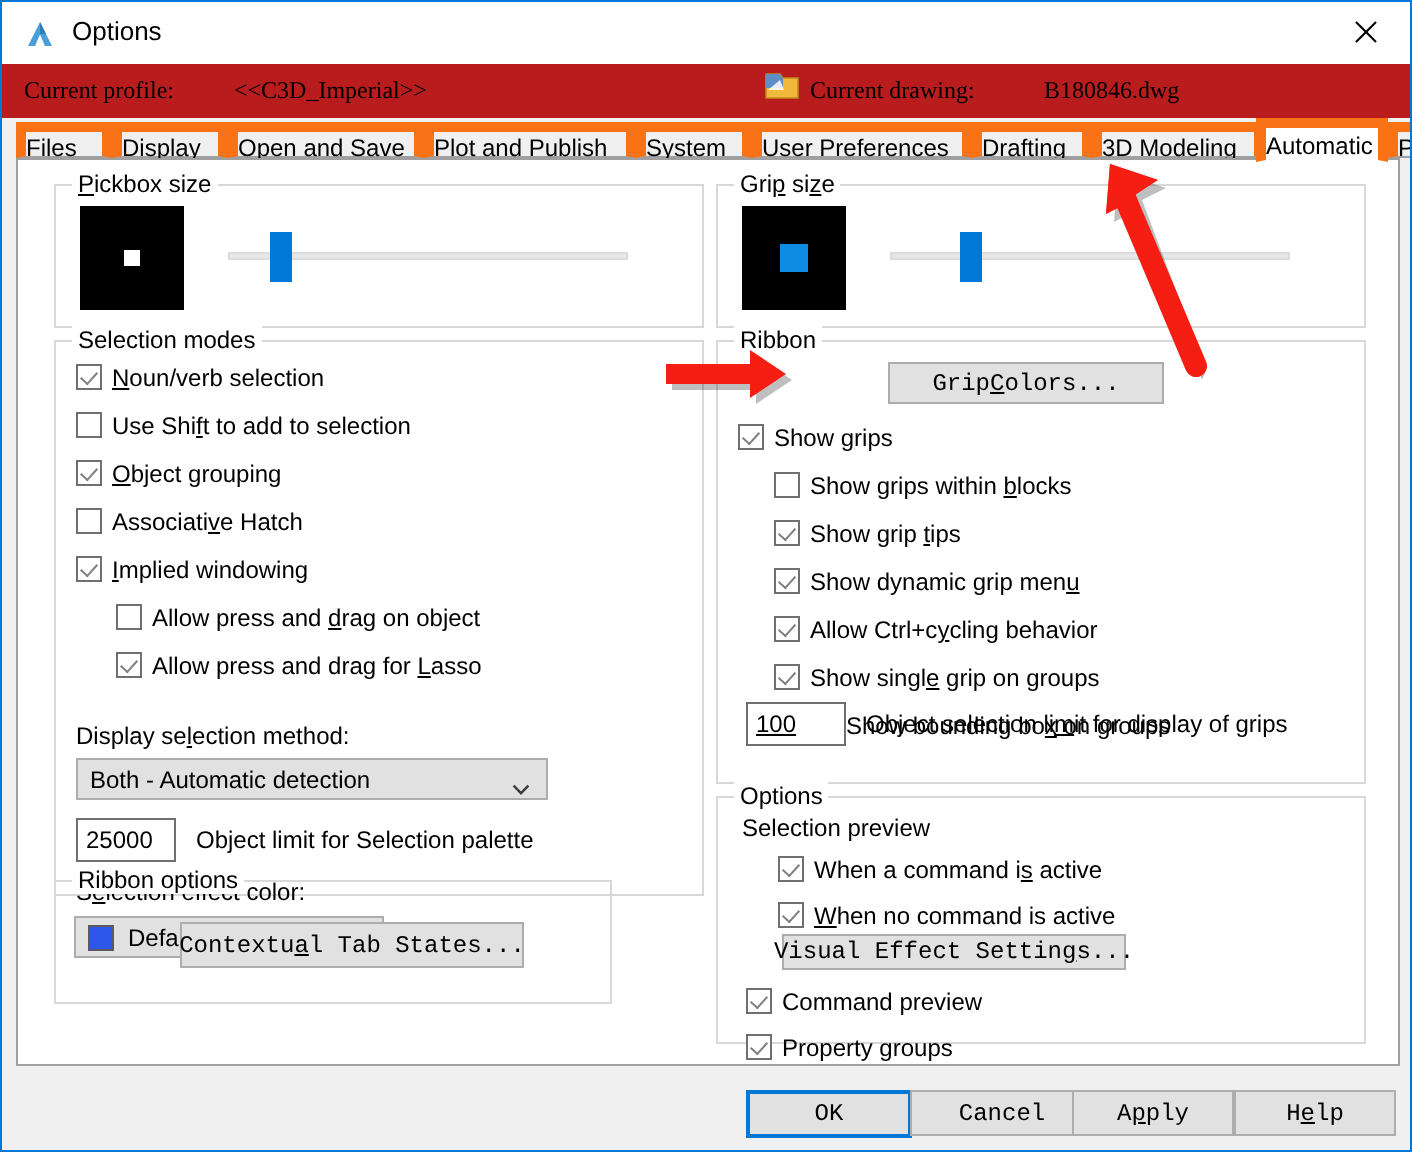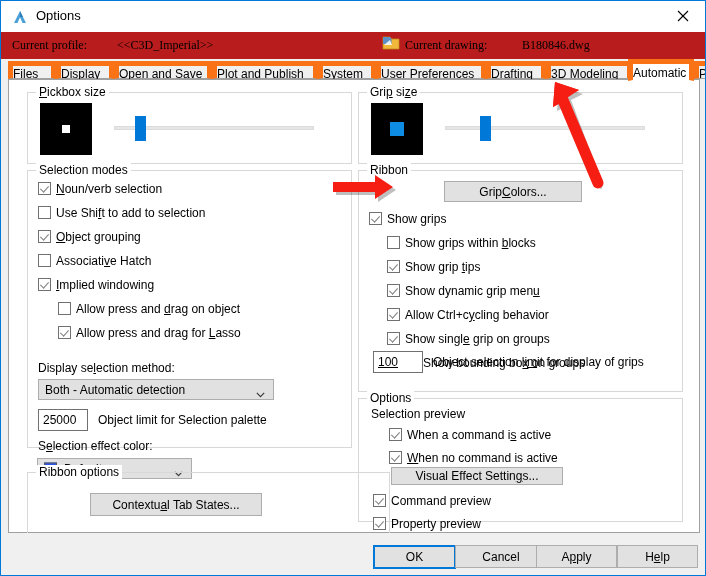--- a/index.html
+++ b/index.html
@@ -204,21 +204,21 @@
     white-space: nowrap;
     color: #000;
   }
 
   
   .btn {
     position: absolute;
     box-sizing: border-box;
     background: #e1e1e1;
     border: 1px solid #adadad;
-    font-family: Liberation Sans, sans-serif;
+    font-family: Liberation Mono, monospace;
     font-size: 12px;
     color: #000;
     text-align: center;
     cursor: default;
     display: flex;
     align-items: center;
     justify-content: center;
     white-space: nowrap;
   }
   .btn.default {
@@ -395,21 +395,21 @@
     <div class="combo" style="left:28px; top:378px; width:155px; height:21px;">
       <span class="swatch"></span>
       <span class="val" style="left:26px;">Default</span>
       <span class="arrow">
         <svg width="9" height="6" viewBox="0 0 9 6">
             <polyline points="0.8,0.8 4.5,4.6 8.2,0.8" fill="none" stroke="#3c3c3c" stroke-width="1.2"></polyline>
           </svg>
       </span>
     </div>
 
-    <div class="group" style="left:18px; top:392px; width:363px; height:62px;">
+    <div class="group" style="left:18px; top:360px; width:279px; height:62px;">
       <span class="legend">Ribbon options</span>
       <div class="btn" style="left:62px; top:20px; width:172px; height:23px;">
         <span>Contextu</span>
           <span class="u">a</span>
           <span>l Tab States...</span>
       </div>
     </div>
 
     <div class="group" style="left:349px; top:12px; width:325px; height:72px;">
       <span class="legend"><span>Gri</span><span class="u">p</span><span> si</span><span class="u">z</span><span>e</span></span>
@@ -478,21 +478,21 @@
         <span>Visual Effect Settin</span>
           <span class="u">g</span>
           <span>s...</span>
       </div>
       <div class="chk" style="left:14px; top:94px;">
         <span class="box checked"></span>
         <span class="txt">Command preview</span>
       </div>
       <div class="chk" style="left:14px; top:117px;">
         <span class="box checked"></span>
-        <span class="txt">Property preview</span>
+        <span class="txt">Property groups</span>
       </div>
     </div>
 
   </div>
 
   <div class="footer">
     <div class="btn default" style="left:372px; top:12px; width:83px; height:24px;">
       <span>OK</span>
     </div>
     <div class="btn" style="left:453px; top:12px; width:92px; height:23px; left:454px;">

